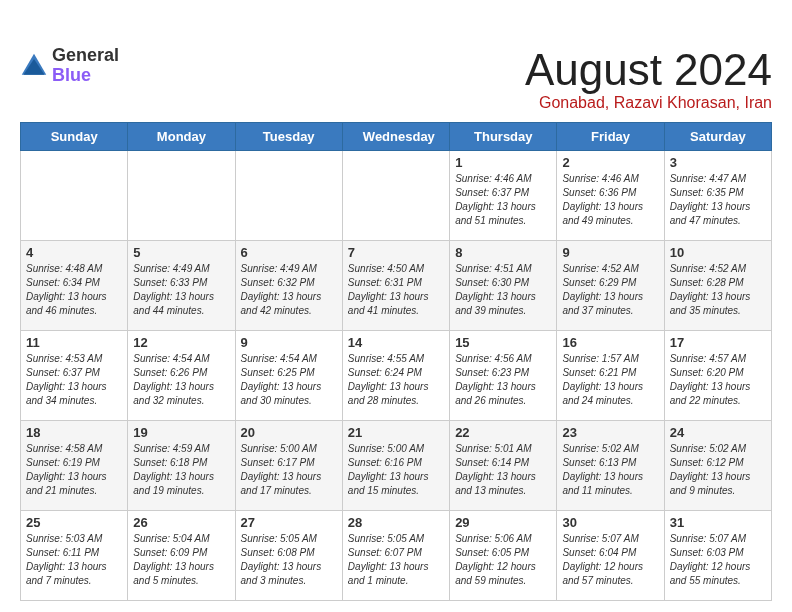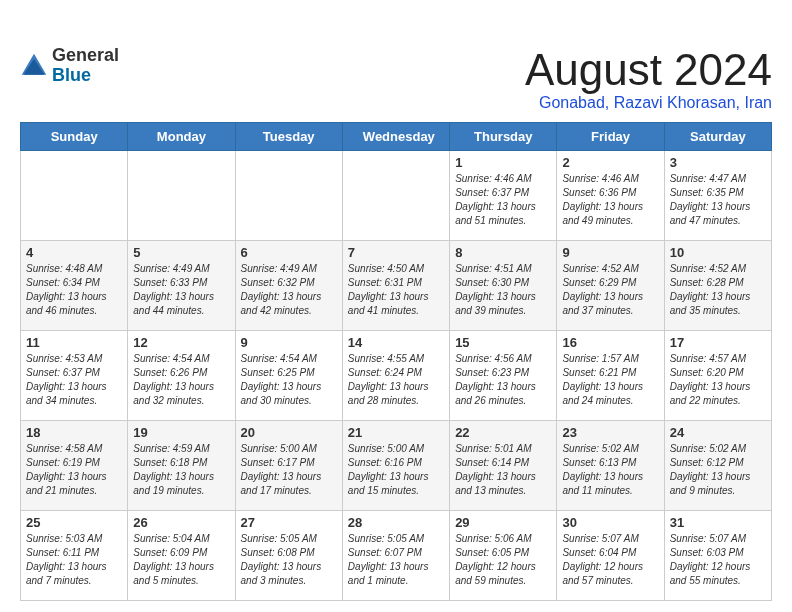--- a/index.html
+++ b/index.html
@@ -28,38 +28,38 @@
       line-height: 1.1;
     }
     .logo-general {
       font-size: 18px;
       font-weight: bold;
       color: #333;
     }
     .logo-blue {
       font-size: 18px;
       font-weight: bold;
-      color: #0369a1;
+      color: #8b5cf6;
     }
     .logo-icon {
       width: 28px;
       height: 28px;
     }
     .title-block {
       text-align: right;
     }
     .month-year {
       font-size: 44px;
       font-weight: normal;
       color: #222;
       line-height: 1.1;
     }
     .location {
       font-size: 16px;
-      color: #1d4ed8;
+      color: #b91c1c;
     }
     table {
       width: 100%;
       border-collapse: collapse;
       table-layout: fixed;
     }
     thead th {
       background: #3a7abf;
       color: #fff;
       text-align: center;

